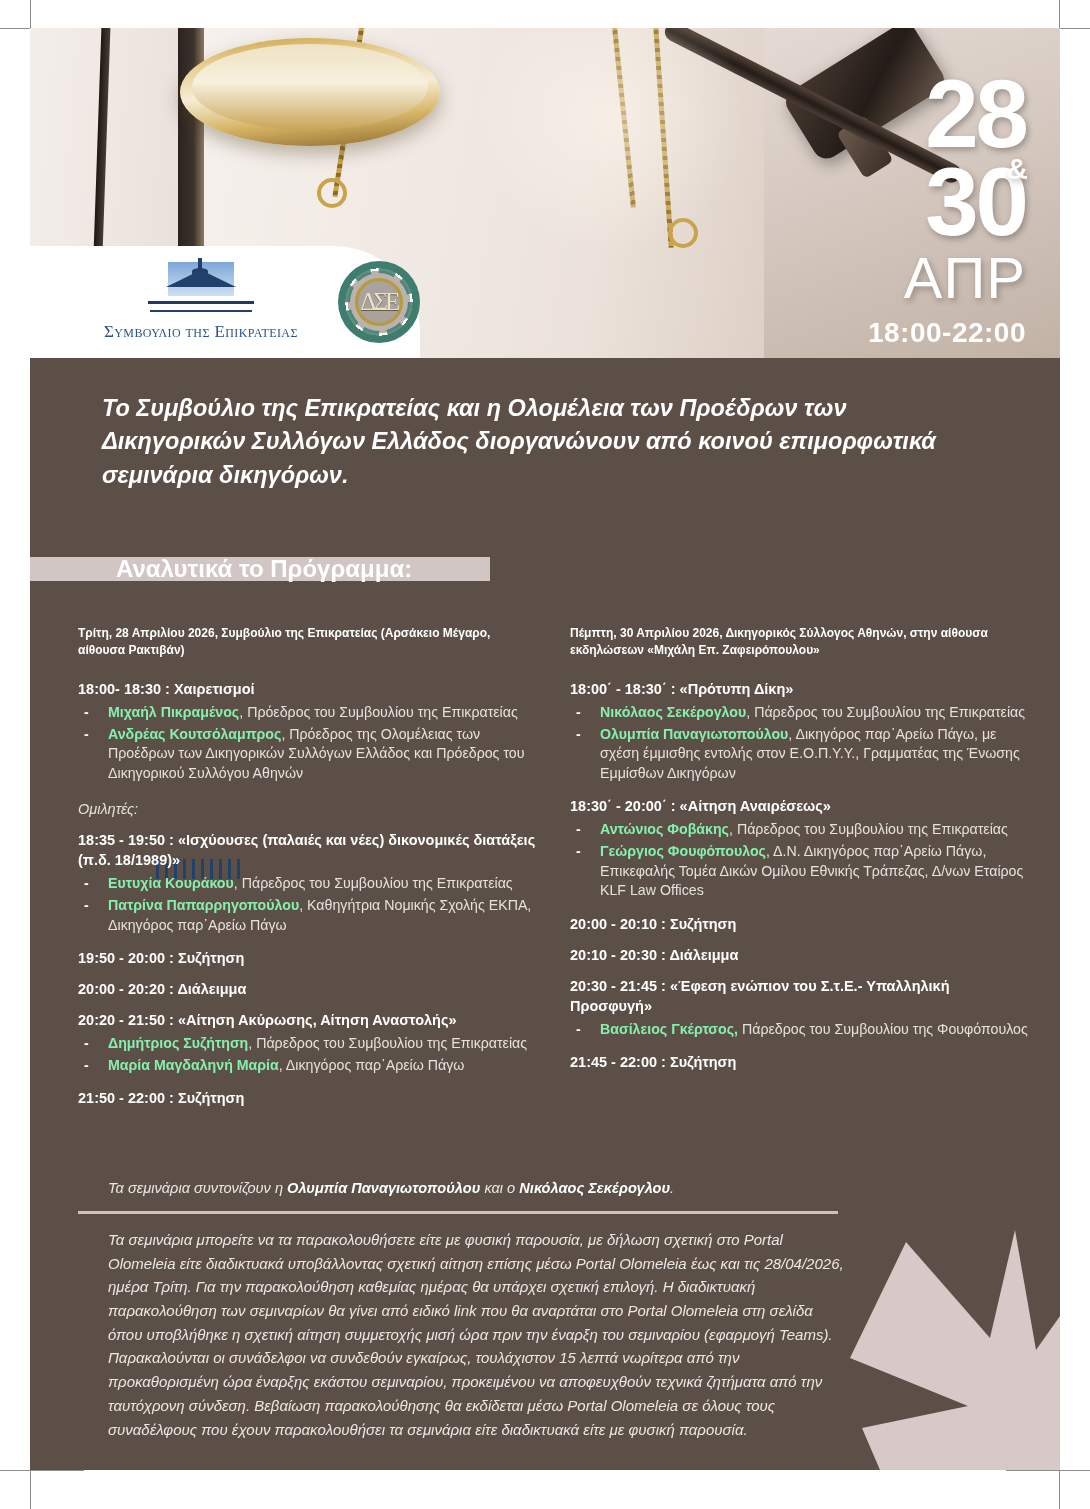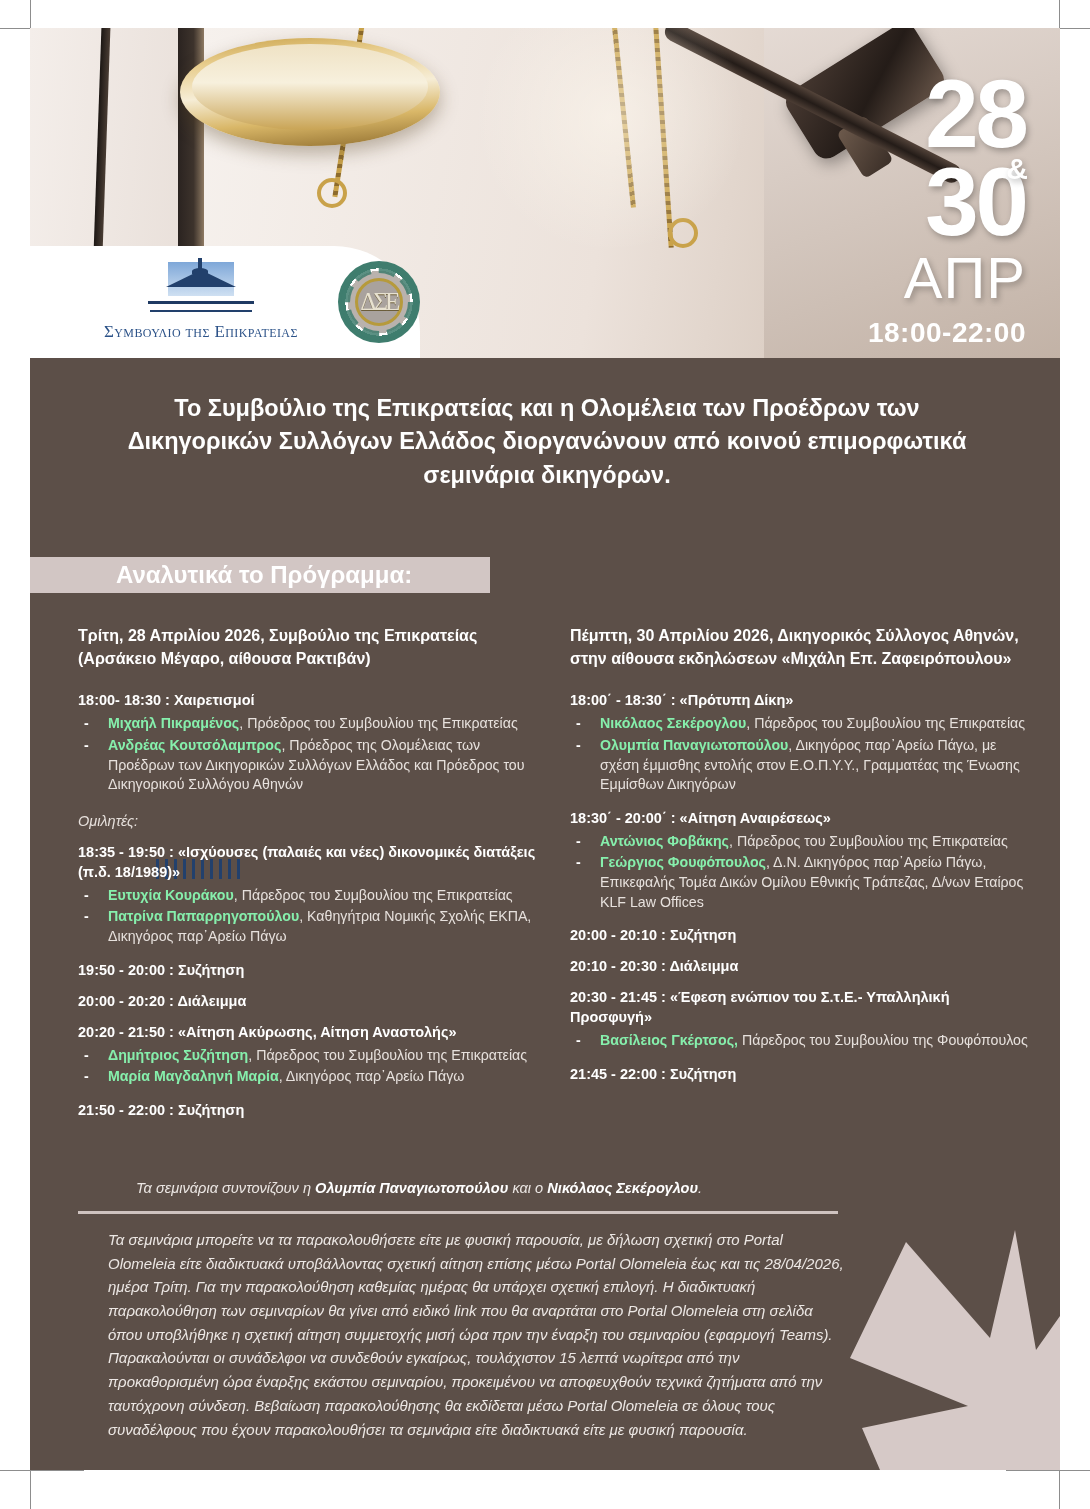--- a/index.html
+++ b/index.html
@@ -84,45 +84,45 @@
   .datebox{position:absolute;right:34px;top:42px;width:190px;text-align:right;color:#fff;}
   .dnum{font-size:96px;font-weight:bold;line-height:.92;letter-spacing:-3px;
         text-shadow:2px 3px 6px rgba(0,0,0,.28);}
   .damp{font-size:30px;font-weight:bold;position:absolute;right:-2px;top:82px;
         text-shadow:2px 3px 6px rgba(0,0,0,.28);}
   .dmon{font-size:58px;font-weight:300;line-height:1;margin-top:2px;letter-spacing:1px;
         text-shadow:2px 3px 6px rgba(0,0,0,.28);}
   .dtime{font-size:28px;font-weight:bold;margin-top:10px;letter-spacing:.5px;}
 
   
-  .intro{position:absolute;left:72px;top:364px;width:890px;text-align:center;
-        color:#fff;font-size:23.5px;font-weight:bold;line-height:1.42;}
-
-  
-  .banner{position:absolute;left:0;top:529px;width:460px;height:36px;
+  .intro{position:absolute;left:72px;top:364px;width:890px;
+        color:#fff;font-size:23.5px;font-weight:bold;line-height:1.42;font-style:italic;}
+
+  
+  .banner{position:absolute;left:0;top:529px;width:460px;height:24px;
         background:#d2c6c4;display:flex;align-items:center;padding-left:86px;
         box-sizing:border-box;}
   .banner span{color:#ffffff;font-size:24px;font-weight:bold;}
 
   
   .cols{position:absolute;left:48px;top:597px;width:950px;display:flex;gap:34px;color:#ece7e4;}
   .col{width:458px;}
-  .coltitle{font-size:16px;font-weight:bold;color:#ffffff;line-height:1.42;margin-bottom:20px;}
+  .coltitle{font-size:12px;font-weight:bold;color:#ffffff;line-height:1.42;margin-bottom:20px;}
   .slot{font-size:14.5px;font-weight:bold;color:#ffffff;line-height:1.38;margin-top:13px;}
   .slot.tight{margin-top:11px;}
   .speakers{list-style:none;margin:4px 0 0 0;padding:0;}
   .speakers li{position:relative;padding-left:30px;font-size:14.2px;line-height:1.38;
         color:#e7e1dd;margin-bottom:2px;}
   .speakers li .dash{position:absolute;left:6px;top:0;font-weight:bold;color:#ffffff;}
   .speakers li b{color:#86efac;}
   .omilites{font-style:italic;font-size:14.5px;color:#e7e1dd;margin-top:18px;}
 
   
   .coord{position:absolute;left:78px;top:1180px;width:880px;font-style:italic;
-        font-size:14.6px;color:#ece7e4;margin-left:28px;}
+        font-size:14.6px;color:#ece7e4;}
   .coord b{color:#ffffff;}
   .divider{position:absolute;left:48px;top:1183px;width:760px;height:3px;background:#cfc3c0;}
   .footer{position:absolute;left:78px;top:1200px;width:740px;font-style:italic;
         font-size:15px;line-height:1.58;color:#ece7e4;}
 
   
   .star{position:absolute;right:0;bottom:0;width:220px;height:250px;}
 </style>
 </head>
 <body>

